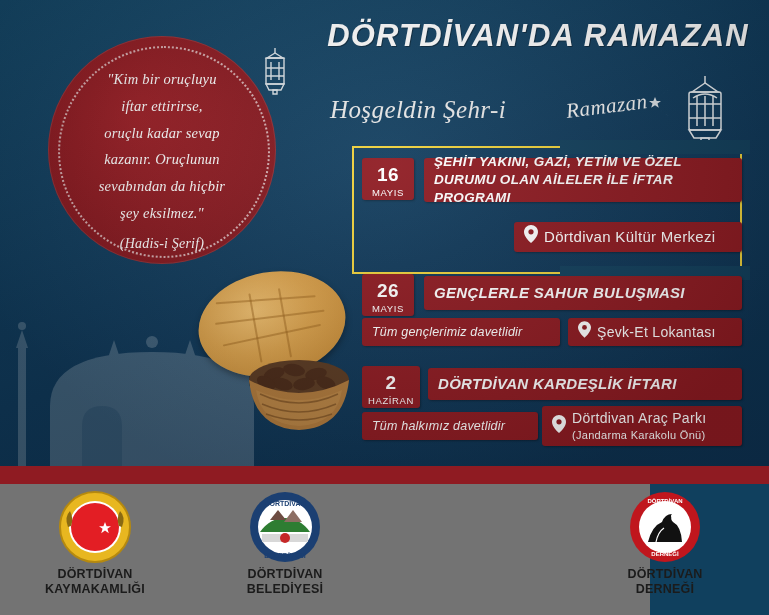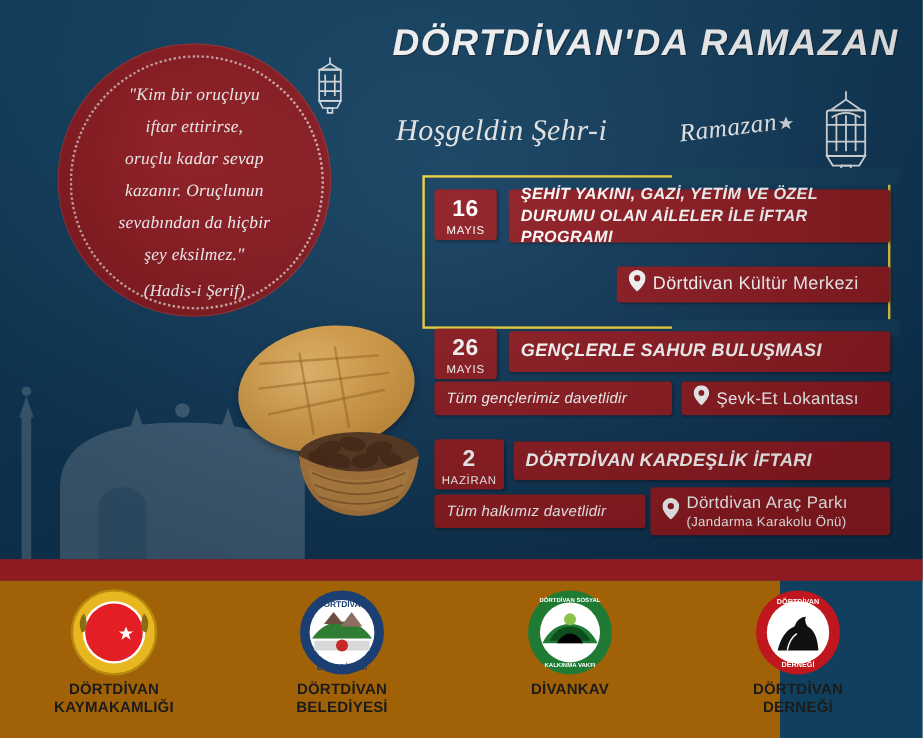--- a/index.html
+++ b/index.html
@@ -241,21 +241,21 @@
     height: 18px;
     background: #8f1b22;
   }
   
   .footer {
     position: absolute;
     left: 0;
     top: 484px;
     width: 650px;
     height: 131px;
-    background: #a16207;
+    background: #737373;
   }
   .logo-cell {
     position: absolute;
     top: 6px;
     width: 190px;
     text-align: center;
   }
   .logo-badge {
     width: 74px;
     height: 74px;
@@ -504,39 +504,20 @@
             <text x="37" y="68" text-anchor="middle">BELEDİYESİ</text>
           </g>
         </svg>
       </div>
       <div class="logo-caption">
         <span>DÖRTDİVAN</span><br>
         <span>BELEDİYESİ</span>
       </div>
     </div>
 
-    <div class="logo-cell" style="left:380px;">
-      <div class="logo-badge">
-        <svg width="74" height="74" viewBox="0 0 74 74">
-          <circle cx="37" cy="37" r="35" fill="#1f7a34"></circle>
-          <circle cx="37" cy="37" r="25" fill="#ffffff"></circle>
-          <path d="M14 46 q8 -16 23 -16 q15 0 23 16 z" fill="#1f7a34"></path>
-          <path d="M20 44 q6 -12 17 -12 q11 0 17 12 z" fill="#0d4d1e"></path>
-          <path d="M26 46 q5 -8 11 -8 q6 0 11 8 z" fill="#000000"></path>
-          <circle cx="37" cy="26" r="5" fill="#8bc34a"></circle>
-          <g fill="#ffffff" font-family="Liberation Sans" font-size="5" font-weight="bold">
-            <text x="37" y="12" text-anchor="middle">DÖRTDİVAN SOSYAL</text>
-            <text x="37" y="66" text-anchor="middle">KALKINMA VAKFI</text>
-          </g>
-        </svg>
-      </div>
-      <div class="logo-caption">
-        <span>DİVANKAV</span>
-      </div>
-    </div>
 
     <div class="logo-cell" style="left:570px;">
       <div class="logo-badge">
         <svg width="74" height="74" viewBox="0 0 74 74">
           <circle cx="37" cy="37" r="35" fill="#c0161d"></circle>
           <circle cx="37" cy="37" r="26" fill="#ffffff"></circle>
           <path d="M20 52 q4 -16 14 -20 q3 -8 10 -8 q-2 5 1 8 q8 4 9 20 z" fill="#111111"></path>
           <path d="M28 52 q2 -10 8 -14" stroke="#ffffff" stroke-width="1.2" fill="none"></path>
           <circle cx="45" cy="26" r="2" fill="#ffffff"></circle>
           <g fill="#ffffff" font-family="Liberation Sans" font-size="6" font-weight="bold">

